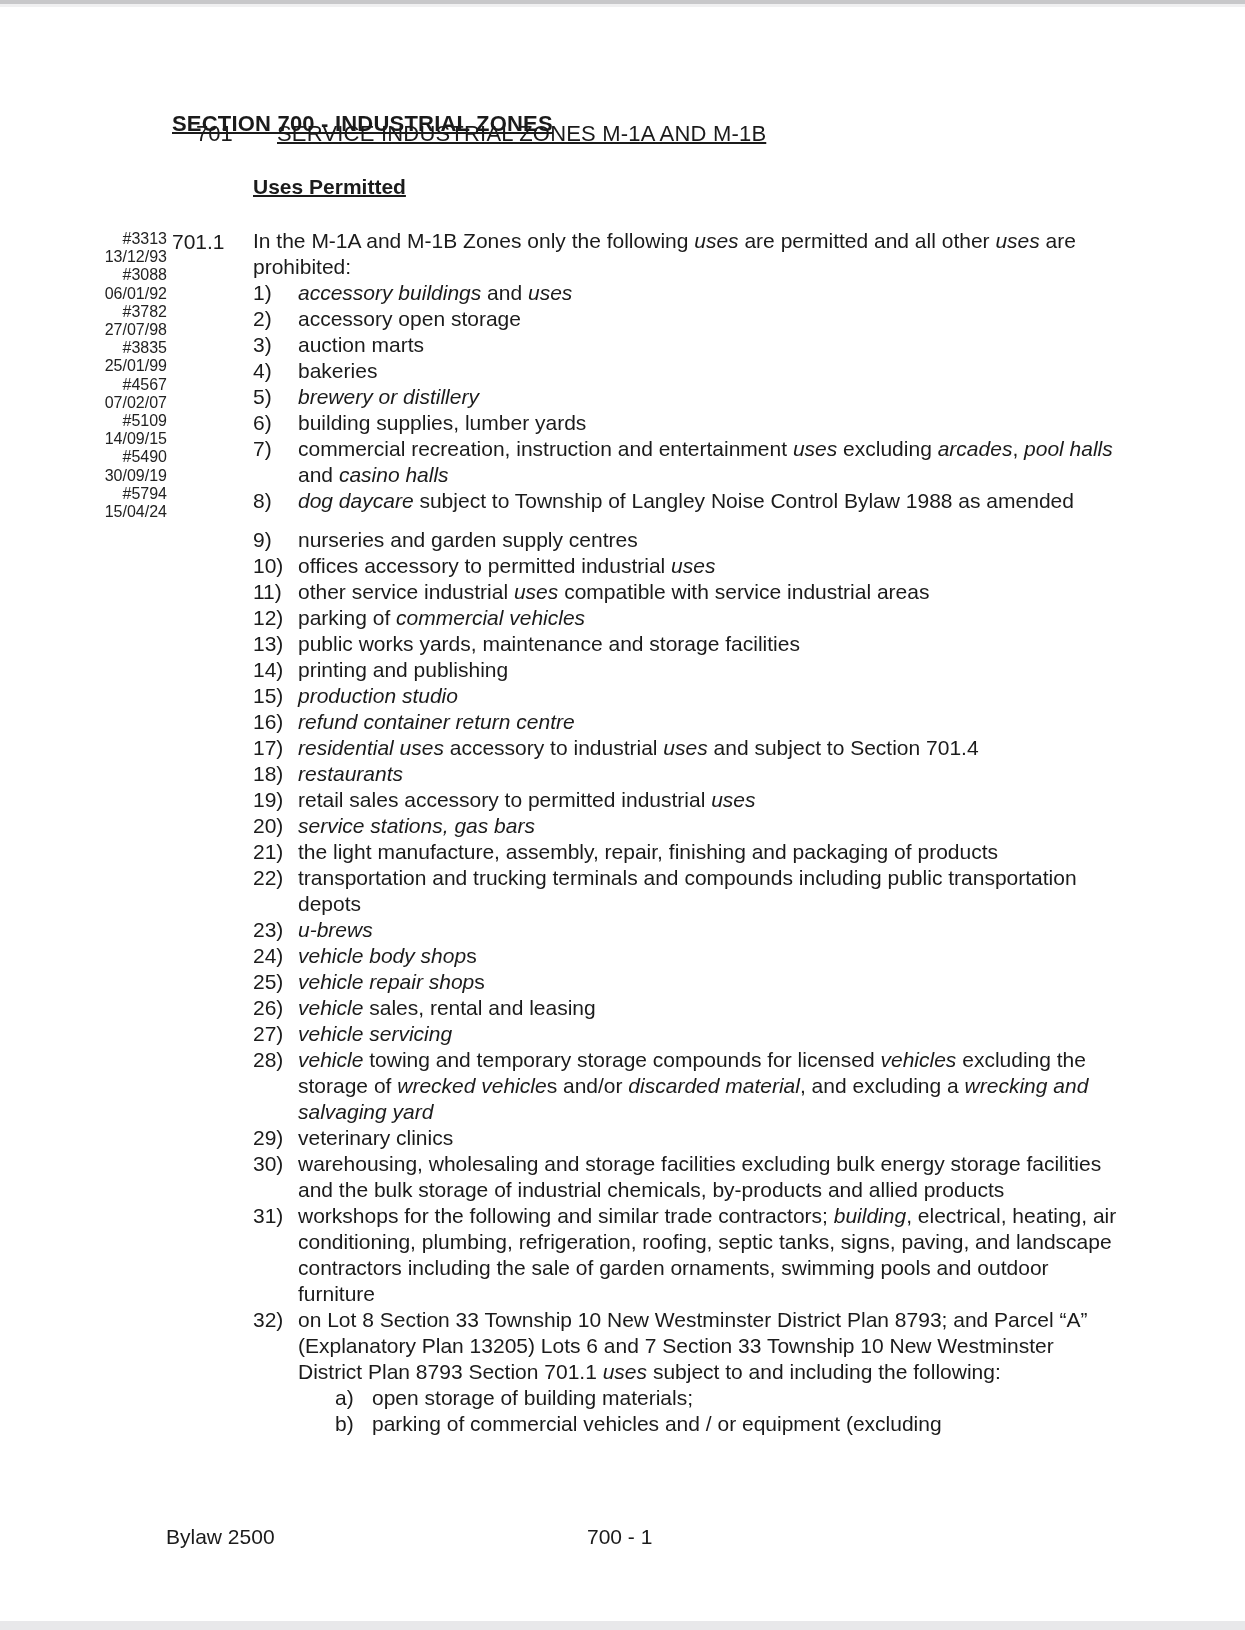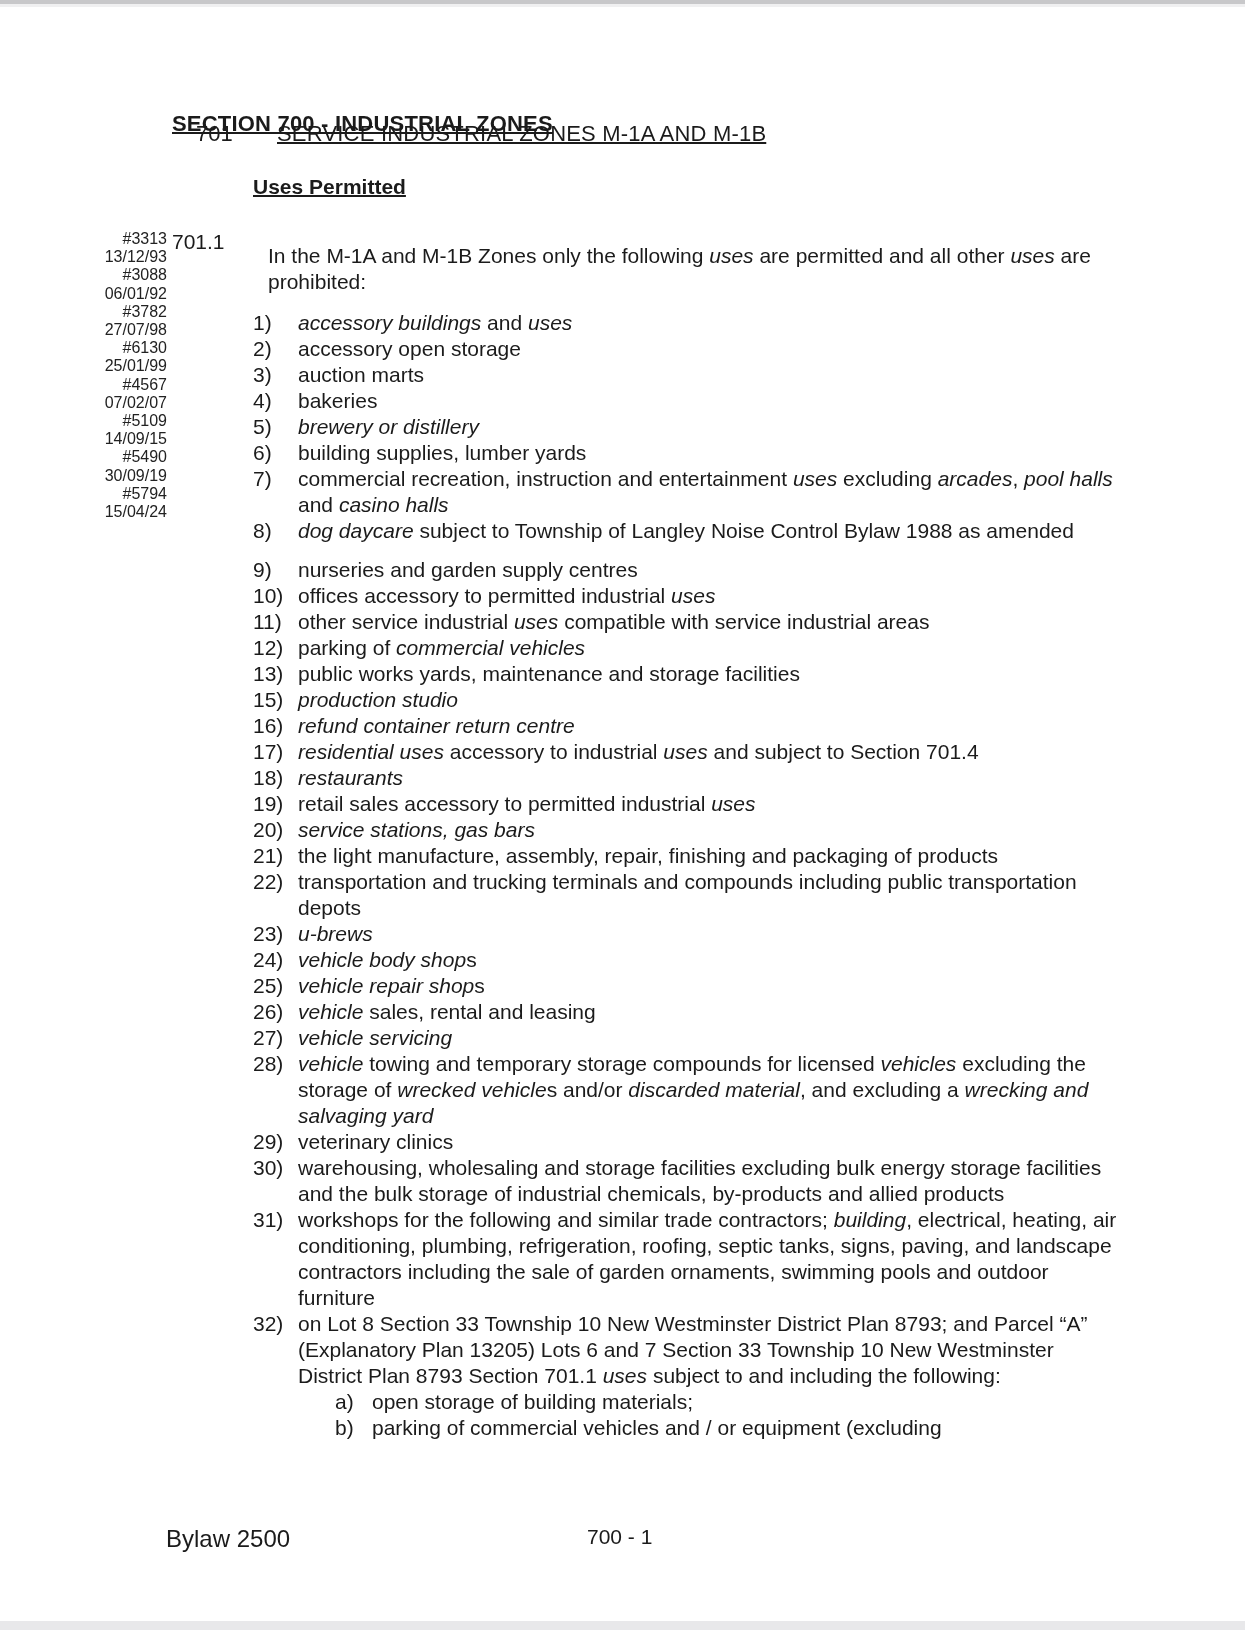--- a/index.html
+++ b/index.html
@@ -48,31 +48,31 @@
     color: #222;
   }
   .clause-number {
     position: absolute; left: 172px; top: 230px;
     font-size: 21px;
   }
   .body-col {
     position: absolute; left: 253px; top: 228px; width: 868px;
     font-size: 21px; line-height: 26px;
   }
-  .intro { margin: 15px; }
+  .intro { margin: 0; }
   .item { display: flex; }
   .item.gap { margin-top: 13px; }
   .inum { flex: 0 0 45px; }
   .itext { flex: 1; }
   .subitem { display: flex; margin-left: 82px; }
   .snum { flex: 0 0 37px; }
   .stext { flex: 1; }
   .it { font-style: italic; }
   .footer-left {
-    position: absolute; left: 166px; top: 1525px; font-size: 24px;
+    position: absolute; left: 166px; top: 1525px; font-size: 21px;
   }
   .footer-center {
     position: absolute; left: 587px; top: 1525px; font-size: 21px;
   }
 </style>
 </head>
 <body>
 
 <div class="topbar"></div>
 
@@ -85,21 +85,21 @@
 
 <div class="subheading">Uses Permitted</div>
 
 <div class="amendments">
     <div>#3313</div>
     <div>13/12/93</div>
     <div>#3088</div>
     <div>06/01/92</div>
     <div>#3782</div>
     <div>27/07/98</div>
-    <div>#6130</div>
+    <div>#3835</div>
     <div>25/01/99</div>
     <div>#4567</div>
     <div>07/02/07</div>
     <div>#5109</div>
     <div>14/09/15</div>
     <div>#5490</div>
     <div>30/09/19</div>
     <div>#5794</div>
     <div>15/04/24</div>
   </div>
@@ -155,20 +155,24 @@
       </div>
       <div class="item">
         <span class="inum">12)</span>
         <span class="itext"><span>parking of </span><span class="it">commercial vehicles</span></span>
       </div>
       <div class="item">
         <span class="inum">13)</span>
         <span class="itext"><span>public works yards, maintenance and storage facilities</span></span>
       </div>
       <div class="item">
+        <span class="inum">14)</span>
+        <span class="itext"><span>printing and publishing</span></span>
+      </div>
+      <div class="item">
         <span class="inum">15)</span>
         <span class="itext"><span class="it">production studio</span></span>
       </div>
       <div class="item">
         <span class="inum">16)</span>
         <span class="itext"><span class="it">refund container return centre</span></span>
       </div>
       <div class="item">
         <span class="inum">17)</span>
         <span class="itext"><span class="it">residential uses</span><span> accessory to industrial </span><span class="it">uses</span><span> and subject to Section 701.4</span></span>

